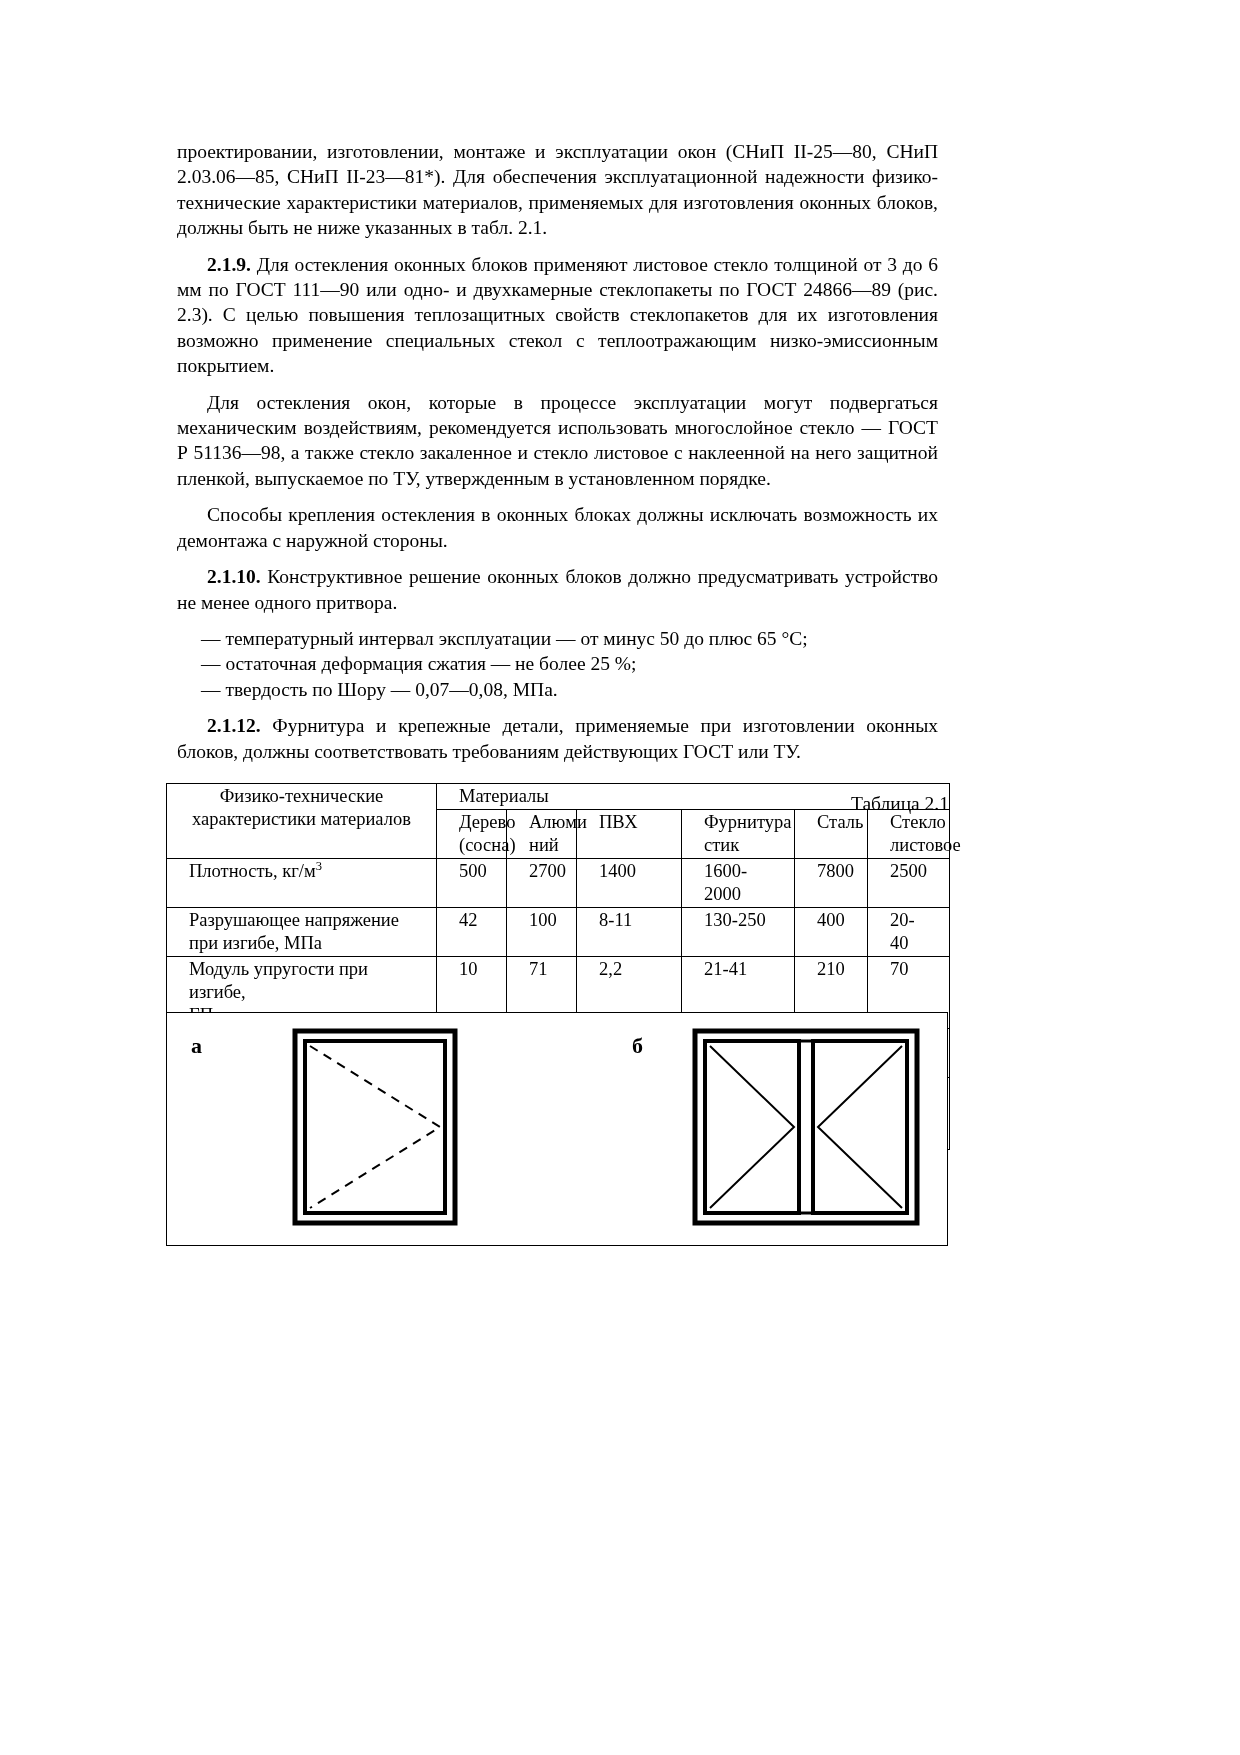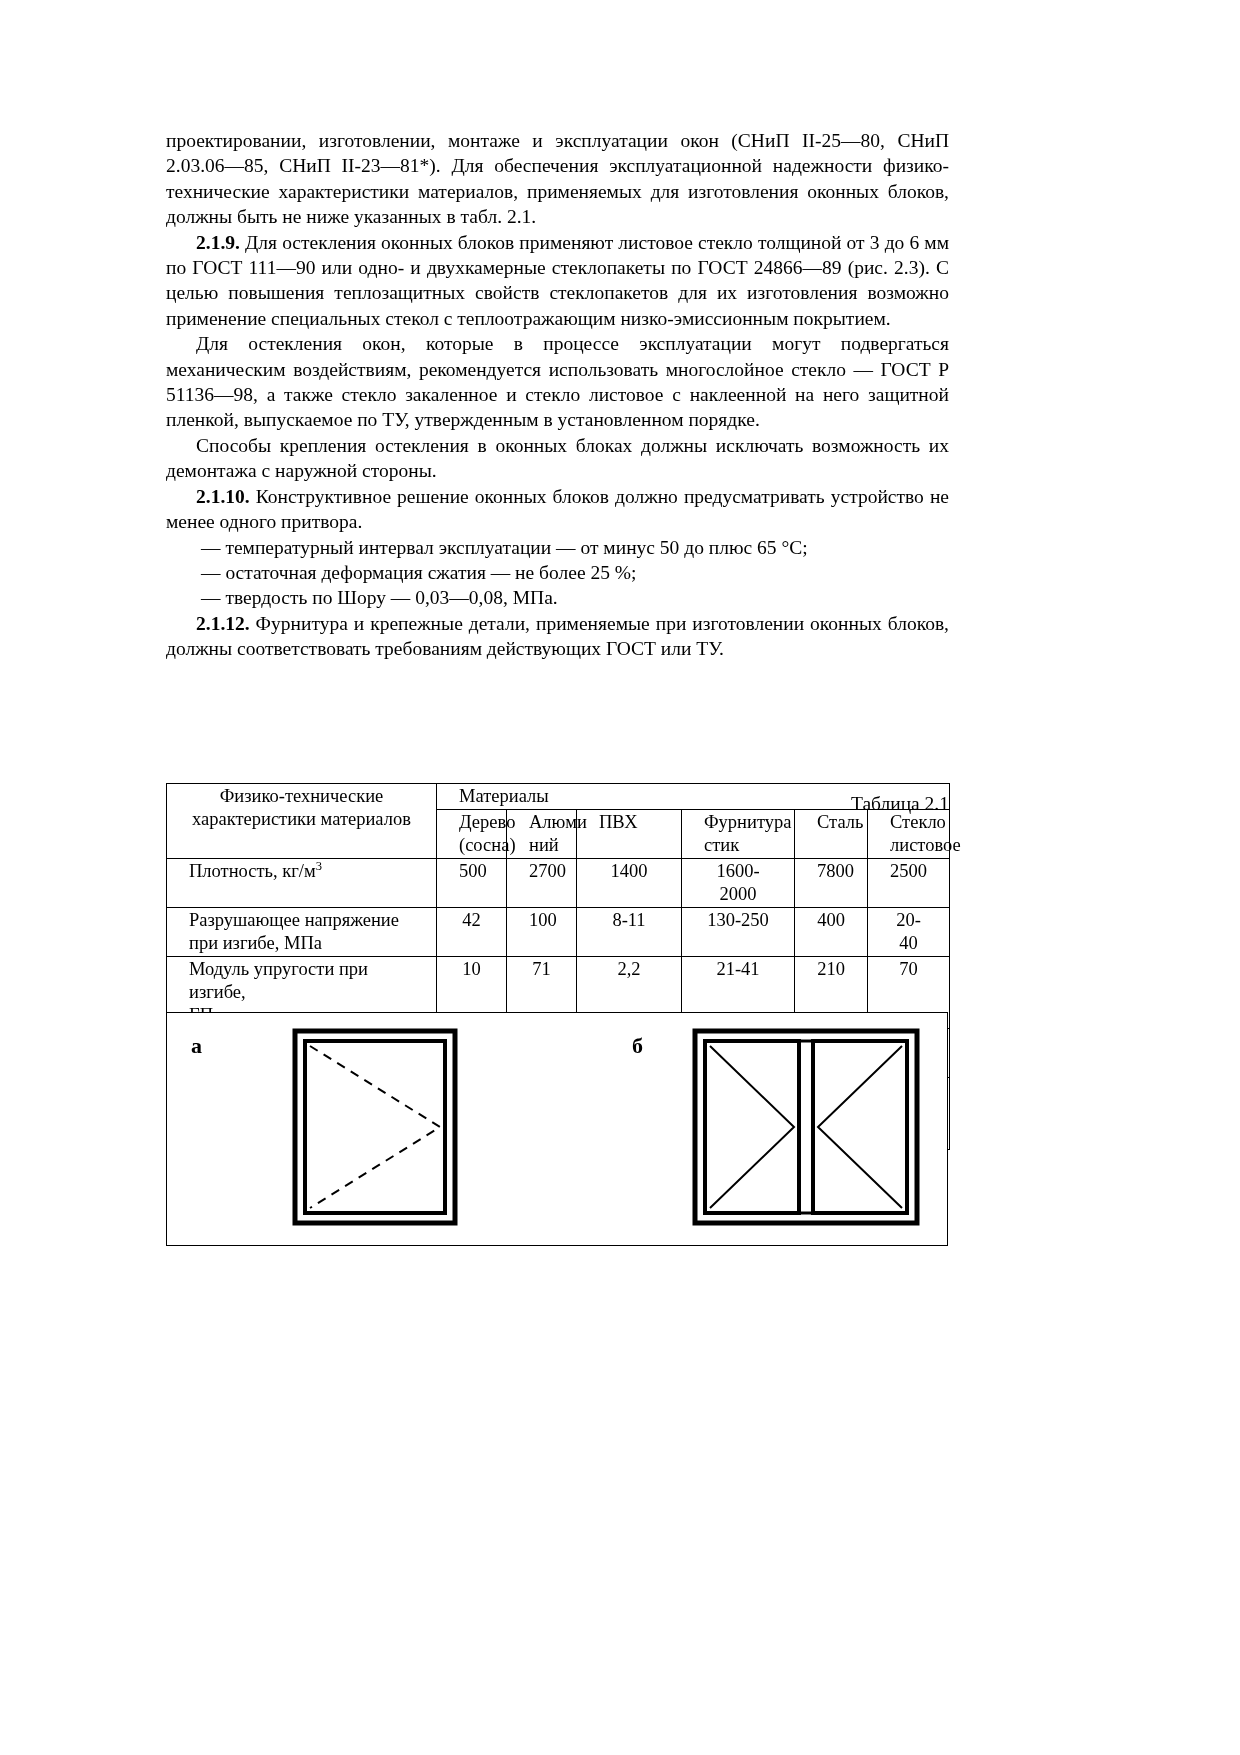--- a/index.html
+++ b/index.html
@@ -22,21 +22,21 @@
     height: 1755px;
     background: #fff;
   }
   .content {
     position: absolute;
     left: 166px;
     top: 128px;
     width: 783px;
   }
   p.body-par {
-    margin: 0;
+    margin: 11px;
     font-size: 19.5px;
     line-height: 25.4px;
     text-align: justify;
     text-indent: 0;
     hyphens: none;
   }
   p.indent {
     text-indent: 30px;
   }
   .b {
@@ -77,21 +77,20 @@
   }
   table.spec th.hcenter, table.spec td.center {
     vertical-align: top;
   }
   td.rowlabel {
     text-align: left;
     vertical-align: top;
     padding-left: 6px;
   }
   td.val {
-    text-align: center;
     vertical-align: top;
     font-family: Liberation Serif, serif;
   }
   .hdr-left {
     text-align: center;
     vertical-align: top;
     padding-top: 3px;
   }
   sup { font-size: 0.68em; vertical-align: super; line-height: 0; }
 
@@ -129,21 +128,21 @@
 
     <p class="body-par indent"><span>Для остекления окон, которые в процессе эксплуатации могут подвергаться механическим воздействиям, рекомендуется использовать многослойное стекло — ГОСТ Р 51136—98, а также стекло закаленное и стекло листовое с наклеенной на него защитной пленкой, выпускаемое по ТУ, утвержденным в установленном порядке.</span></p>
 
     <p class="body-par indent"><span>Способы крепления остекления в оконных блоках должны исключать возможность их демонтажа с наружной стороны.</span></p>
 
     <p class="body-par indent"><span class="b">2.1.10.</span><span> Конструктивное решение оконных блоков должно предусматривать устройство не менее одного притвора.</span></p>
 
 
     <p class="dash-item">— температурный интервал эксплуатации — от минус 50 до плюс 65 °С;</p>
     <p class="dash-item">— остаточная деформация сжатия — не более 25 %;</p>
-    <p class="dash-item">— твердость по Шору — 0,03—0,08, МПа.</p>
+    <p class="dash-item">— твердость по Шору — 0,07—0,08, МПа.</p>
 
     <p class="body-par indent"><span class="b">2.1.12.</span><span> Фурнитура и крепежные детали, применяемые при изготовлении оконных блоков, должны соответствовать требованиям действующих ГОСТ или ТУ.</span></p>
 
   </div>
 
   <div class="table-caption">Таблица 2.1</div>
 
   <table class="spec">
     <colgroup>
       <col style="width:270px">

